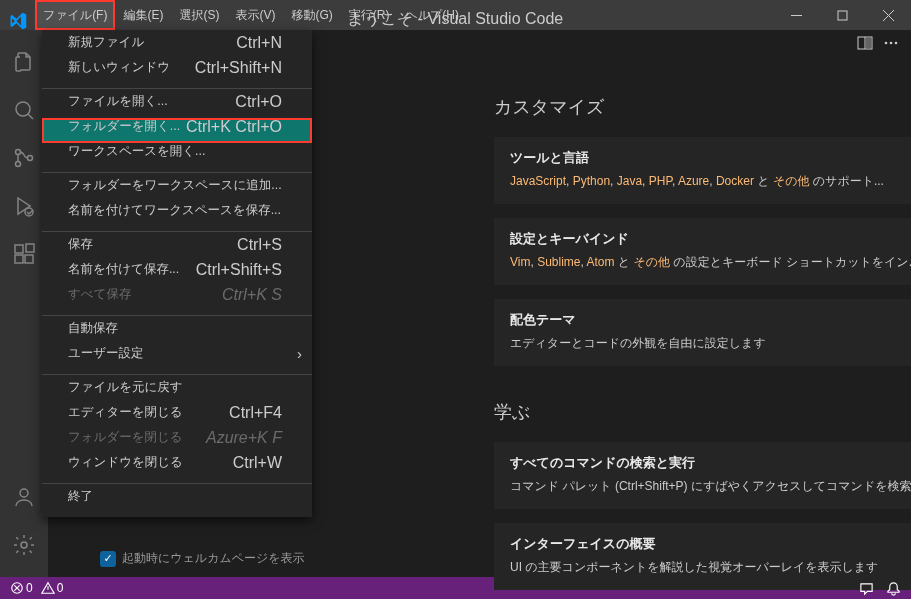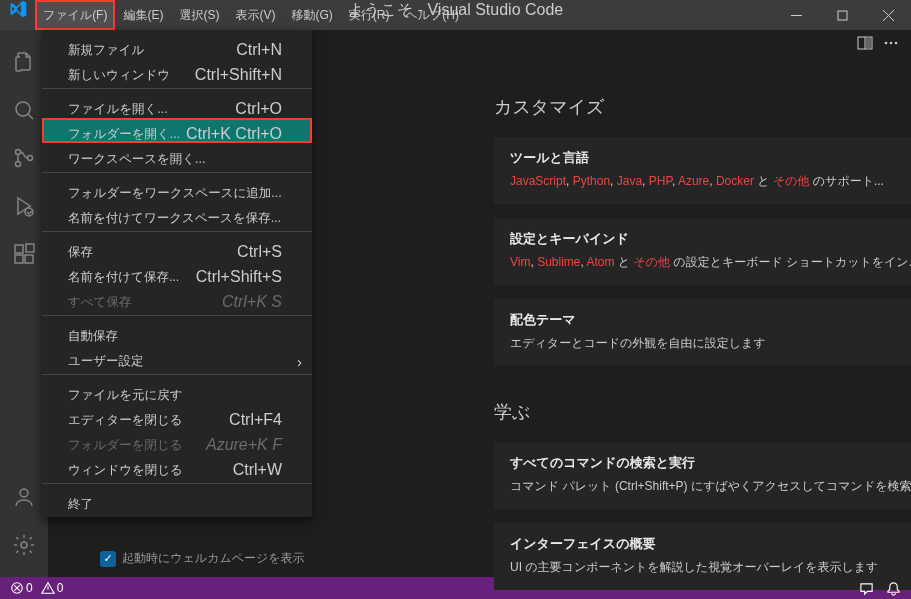--- a/index.html
+++ b/index.html
@@ -1,17 +1,17 @@
 <!DOCTYPE html>
 <html><head>
 <meta charset="utf-8">
 <style>
   * { box-sizing: border-box; margin: 0; padding: 0; font-family: "Segoe UI", "Yu Gothic UI", Meiryo, sans-serif; }
   body { width: 911px; height: 599px; background: #1e1e1e; color: #cccccc; overflow: hidden; position: relative; }
-  .titlebar { height: 30px; background: #3c3c3c; display: flex; align-items: flex-start; }
+  .titlebar { height: 30px; background: #3c3c3c; display: flex; align-items: flex-end; }
   .tb-icon { width: 35px; display: flex; align-items: center; justify-content: center; }
   .menubar { display: flex; height: 100%; }
   .menu-item { padding: 0 8px; height: 100%; display: flex; align-items: center; font-size: 12px; color: #cccccc; cursor: pointer; }
   .menu-item.active { background: #505050; }
   .menu-item.highlighted { outline: 2px solid #ff3b30; outline-offset: -2px; }
   .win-title { position: absolute; left: 50%; transform: translateX(-50%); font-size: 16px; color: #cccccc; }
   .win-controls { margin-left: auto; display: flex; }
   .win-ctrl { width: 46px; height: 30px; display: flex; align-items: center; justify-content: center; color: #cccccc; }
   .main { display: flex; height: calc(100% - 30px - 22px); }
   .activitybar { width: 48px; background: #333333; display: flex; flex-direction: column; align-items: center; padding-top: 8px; }
@@ -21,26 +21,26 @@
   .editor-left { width: 430px; flex-shrink:0; }
   .editor-right { flex: 1; padding: 20px 16px 0 16px; min-width:0; }
   .editor-toolbar { position: absolute; top: 35px; right: 12px; display: flex; gap: 10px; }
   .et-icon { color: #cccccc; }
   .startup-check { position: absolute; left: 100px; top: 550px; font-size:12px; display:flex; align-items:center; gap:6px; color:#999;}
   .startup-check .cb { width:16px; height:16px; background:#0e639c; border-radius:3px; display:flex; align-items:center; justify-content:center; color:#fff; font-size:11px;}
   .section-title { font-size: 18px; color: #cccccc; margin-bottom: 18px; }
   .card { background: #252526; padding: 12px 16px 14px 16px; margin-bottom: 14px; }
   .card-title { font-size: 13px; color: #e8e8e8; margin-bottom: 6px; font-weight: bold;}
   .card-text { font-size: 12px; color: #cccccc; white-space: nowrap; overflow: hidden; text-overflow: ellipsis; }
-  .card-text a { color: #ef4444; text-decoration: none; text-align: center; }
+  .card-text a { color: #fdba74; text-decoration: none; text-align: center; }
   .card-text .muted { color: #cccccc; }
   .section-gap { height: 20px; }
   
   .dropdown { position: absolute; top: 30px; left: 42px; width: 270px; background: #252526; box-shadow: 0 4px 10px rgba(0,0,0,0.6); z-index: 100; padding: 4px 0; }
-  .dd-item { display: flex; align-items: flex-end; height: 25px; padding: 0 30px 0 26px; font-size: 12.5px; color: #cccccc; position: relative; }
+  .dd-item { display: flex; align-items: flex-start; height: 25px; padding: 0 30px 0 26px; font-size: 12.5px; color: #cccccc; position: relative; }
   .dd-item .short { margin-left: auto; font-size: 16px; color: #cccccc; }
   .dd-item.disabled { color: #6b6b6b; }
   .dd-item.disabled .short { color: #6b6b6b; font-style: italic; }
   .dd-item.highlight { background: #0f766e; }
   .dd-item.redbox { outline: 2.5px solid #ff3b30; outline-offset: -2px; }
   .dd-sep { height: 1px; background: #454545; margin: 4px 0; }
   .dd-sub::after { content: "›"; position: absolute; right: 10px; font-size: 15px; color: #cccccc; }
   .statusbar { height: 22px; background: #68217a; display: flex; align-items: center; padding: 0 10px; color: #ffffff; font-size: 12px; }
   .sb-left { display:flex; align-items:center; gap:2px;}
   .sb-right { margin-left: auto; display: flex; gap: 12px; align-items:center;}

